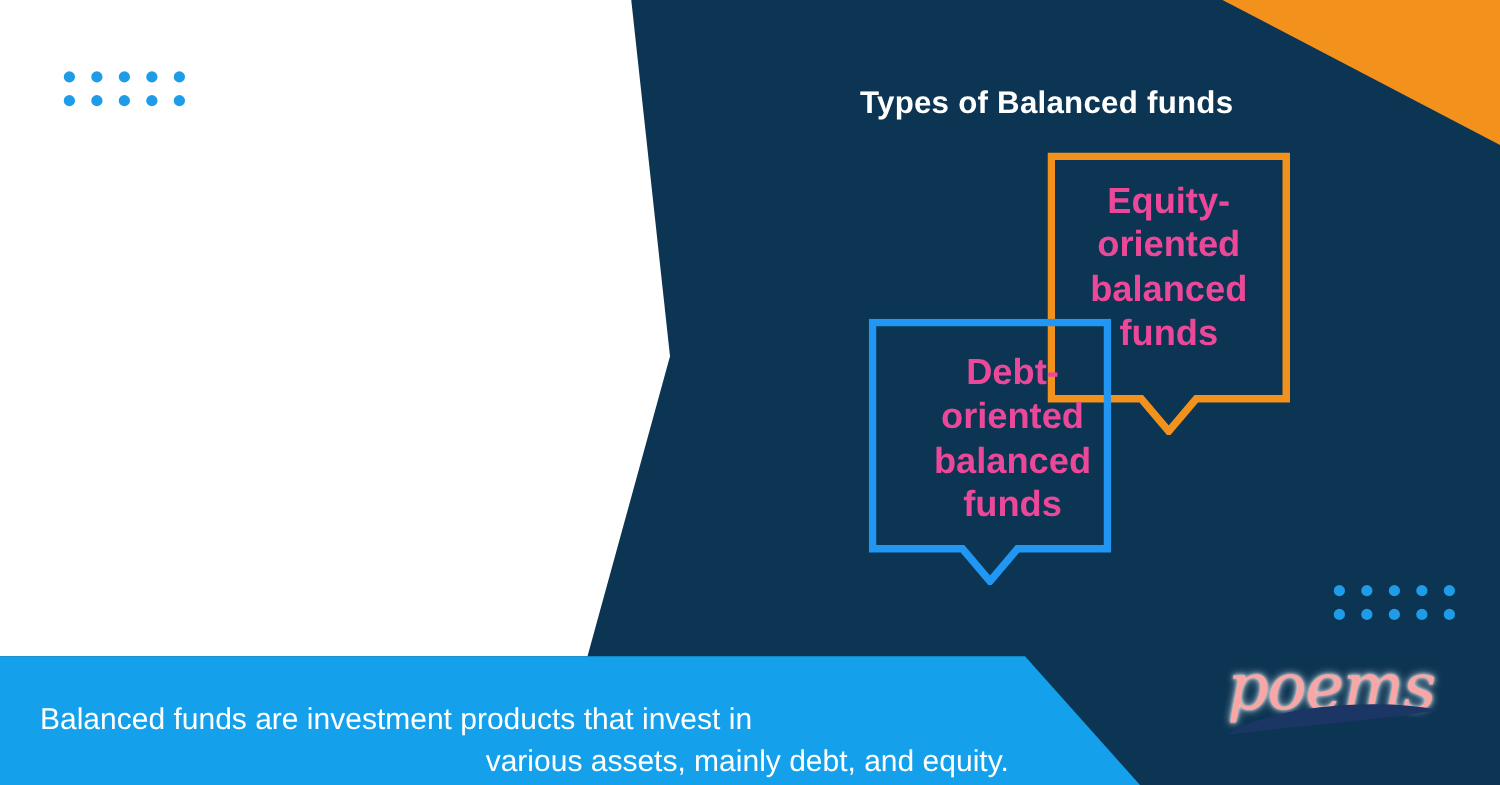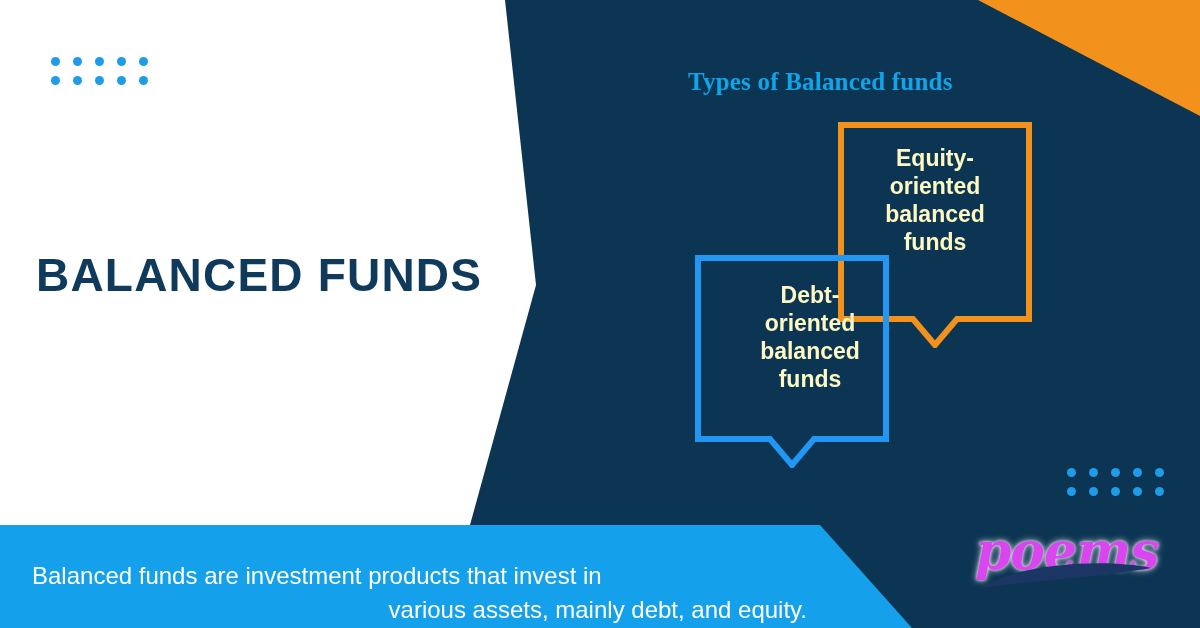--- a/index.html
+++ b/index.html
@@ -24,53 +24,53 @@
   
   #page-title{
     position:absolute;left:36px;top:252px;
     font-size:46px;font-weight:bold;letter-spacing:1.2px;
     color:#103a5c;line-height:1;white-space:nowrap;
   }
 
   
   #section-heading{
     position:absolute;left:688px;top:68px;
-    font-size:25px;font-weight:bold;color:#0ea5e9;
-    letter-spacing:.2px;white-space:nowrap;font-family:Liberation Serif, serif;
+    font-size:25px;font-weight:bold;color:#ffffff;
+    letter-spacing:.2px;white-space:nowrap;
   }
 
   
   .bubble{position:absolute;}
   .bubble .bubble-label{
     position:absolute;left:0;right:0;
-    text-align:center;color:#fef9c3;font-weight:bold;
-    font-size:23px;line-height:1.22;
+    text-align:center;color:#ec4899;font-weight:bold;
+    font-size:29px;line-height:1.22;
     white-space:pre-line;
   }
   #bubble-equity{left:838px;top:122px;width:194px;height:226px;}
   #bubble-equity .bubble-label{top:22px;}
   #bubble-debt{left:695px;top:255px;width:194px;height:213px;}
   #bubble-debt .bubble-label{top:26px;padding-left:36px;}
 
   
   #banner-text{
     position:absolute;left:32px;top:544px;width:775px;
     color:#ffffff;font-size:24px;line-height:1.42;
     text-align:justify;
     margin-top:15px;
   }
   #banner-text .lastline{display:block;text-align:right;}
 
   
   #brand-logo{position:absolute;left:975px;top:522px;width:180px;height:78px;}
   #brand-logo .logo-word{
-    position:absolute;left:0;top:-2px;width:180px;text-align:left;
+    position:absolute;left:0;top:-2px;width:180px;text-align:center;
     font-family:"DejaVu Serif", serif;
-    font-style:italic;font-weight:bold;font-size:52px;
-    color:#d946ef;letter-spacing:-1px;
+    font-style:italic;font-weight:normal;font-size:52px;
+    color:#fca5a5;letter-spacing:-1px;
     text-shadow:0 0 7px rgba(255,255,255,.85),0 0 3px rgba(255,255,255,.9);
   }
 </style>
 </head>
 <body>
 
 <div id="canvas">
 
   <svg class="layer" viewBox="0 0 1200 628">
 
@@ -89,21 +89,20 @@
     <span class="dot"></span>
     <span class="dot"></span>
     <span class="dot"></span>
     <span class="dot"></span>
     <span class="dot"></span>
     <span class="dot"></span>
     <span class="dot"></span>
     <span class="dot"></span>
   </div>
 
-  <div id="page-title">BALANCED FUNDS</div>
 
   <div id="section-heading">Types of Balanced funds</div>
 
   <div class="bubble" id="bubble-equity">
     <svg width="194" height="226" viewBox="0 0 194 226">
       <path d="M3,3 L191,3 L191,197 L119,197 L97,223 L75,197 L3,197 Z" fill="none" stroke="#f2921d" stroke-width="6" stroke-linejoin="miter"></path>
     </svg>
     <div class="bubble-label">Equity-
 oriented
 balanced

